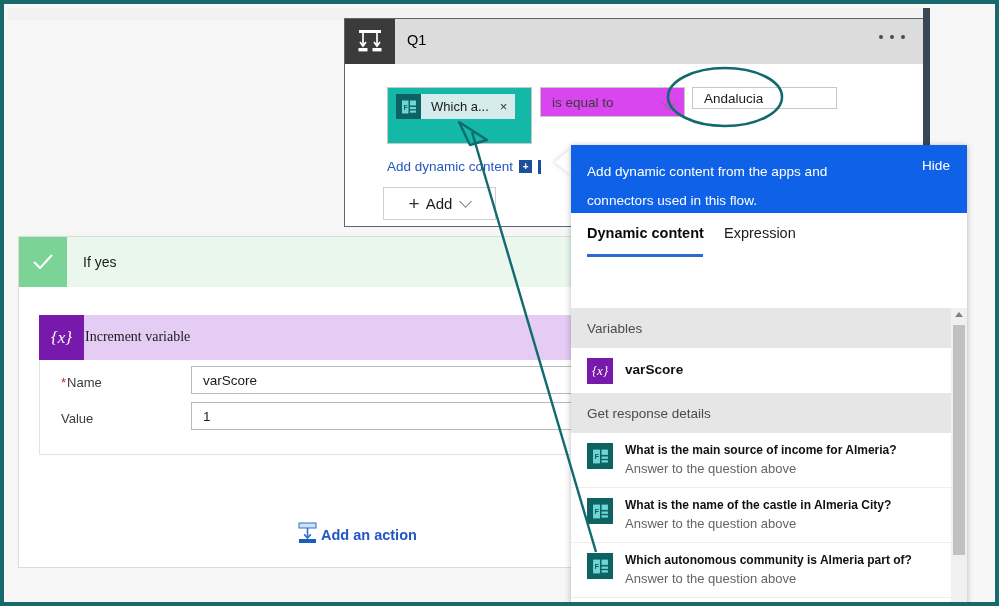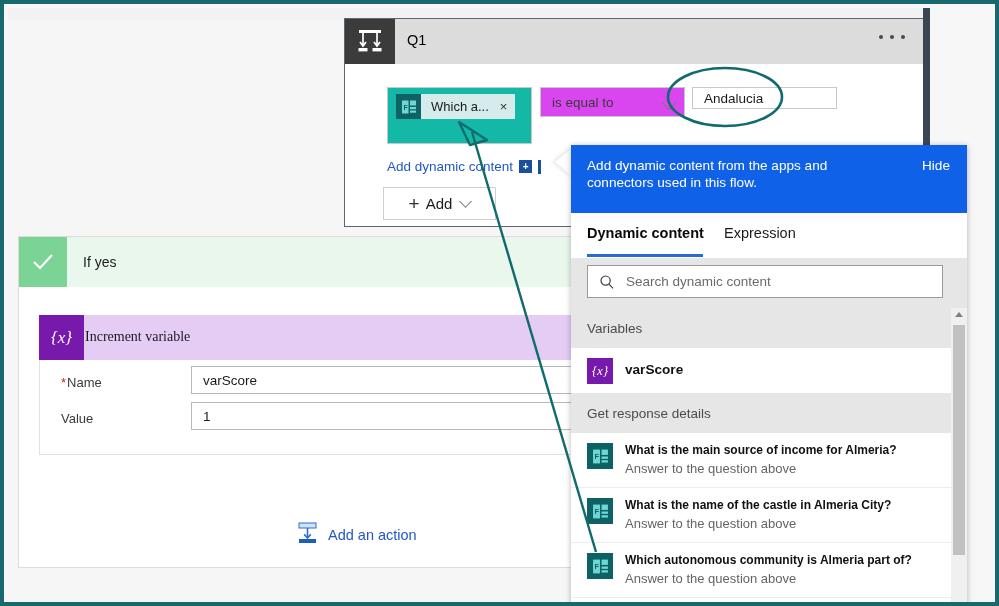--- a/index.html
+++ b/index.html
@@ -159,21 +159,21 @@
   }
   .incrBodyBg{
     position:absolute;left:0;top:45px;width:700px;height:95px;background:#fff;
     border-left:1px solid #e2e2e2;border-right:1px solid #e2e2e2;border-bottom:1px solid #e2e2e2;
     box-sizing:border-box;
   }
 
   
   .addaction{
     position:absolute;left:278px;top:285px;
-    display:flex;align-items:center;gap:10px;cursor:pointer;
+    display:flex;align-items:center;gap:3px;cursor:pointer;font-weight:bold;
   }
   .addaction .lbl{font-size:14.5px;color:#2357c5;}
 
   
   .addaction2{
     position:absolute;left:952px;top:360px;
     font-size:14.5px;color:#2357c5;white-space:nowrap;
   }
 
   
@@ -207,21 +207,21 @@
     border-bottom:14px solid transparent;
     border-right:17px solid #ffffff;
     filter:drop-shadow(-2px 0 2px rgba(0,0,0,.12));
   }
   .banner{
     position:absolute;left:0;top:0;width:396px;height:68px;
     background:#0f62e8;
   }
   .bannerText{
     position:absolute;left:16px;top:12px;width:310px;
-    font-size:13.6px;line-height:17px;color:#fff;
+    font-size:13.6px;line-height:29px;color:#fff;
   }
   .bannerHide{
     position:absolute;right:17px;top:13px;font-size:13.6px;color:#fff;cursor:pointer;
   }
   .tabs{
     position:absolute;left:0;top:68px;width:396px;height:45px;background:#fff;
   }
   .tab{
     position:absolute;top:12px;font-size:14.5px;color:#1b1b1b;cursor:pointer;
   }
@@ -407,31 +407,20 @@
         <div class="bannerText">Add dynamic content from the apps and connectors used in this flow.</div>
         <div class="bannerHide">Hide</div>
       </div>
 
       <div class="tabs">
         <div class="tab active" style="left:16px;">Dynamic content</div>
         <div class="tab" style="left:153px;">Expression</div>
         <div class="tabUnderline"></div>
       </div>
 
-      <div class="searchWrap">
-        <div class="searchBox">
-          <span class="sicon">
-            <svg width="16" height="16" viewBox="0 0 16 16">
-              <circle cx="6.6" cy="6.6" r="4.6" fill="none" stroke="#3a3a3a" stroke-width="1.2"></circle>
-              <line x1="10" y1="10.2" x2="14" y2="14.3" stroke="#3a3a3a" stroke-width="1.2"></line>
-            </svg>
-          </span>
-          <input type="text" placeholder="Search dynamic content" style="">
-        </div>
-      </div>
 
       <div class="listArea">
 
         <div class="groupHdr">Variables</div>
         <div class="dcItem noborder">
           <span class="dcIcon var">{x}</span>
           <span class="dcVarLabel">varScore</span>
         </div>
 
         <div class="groupHdr">Get response details</div>

